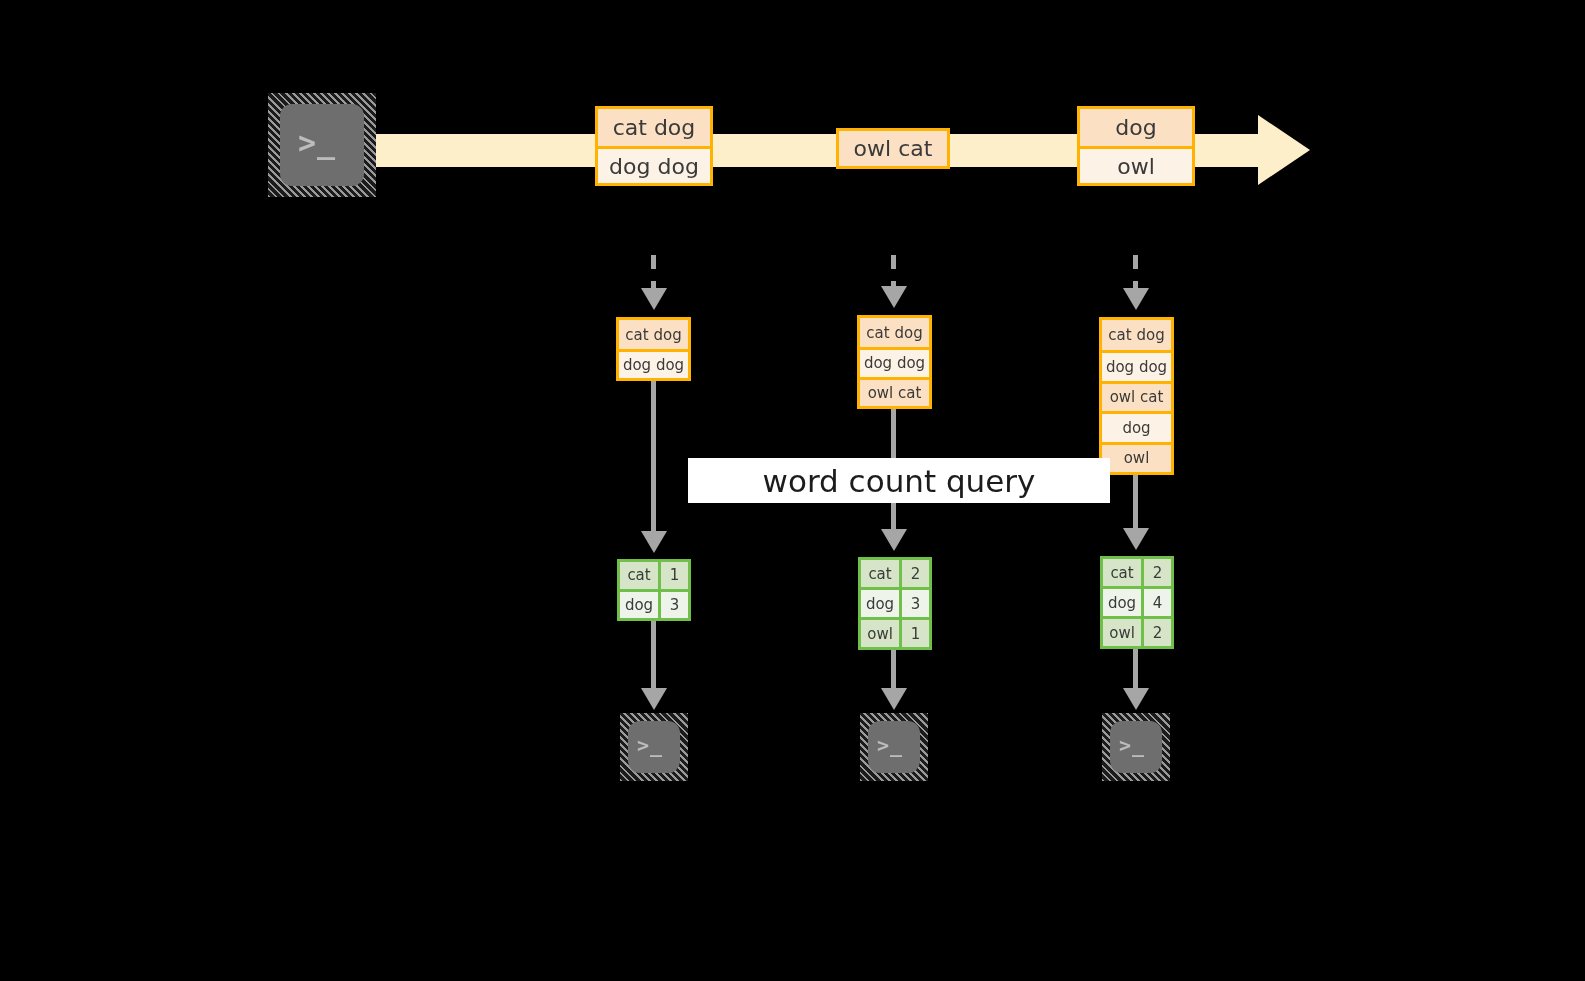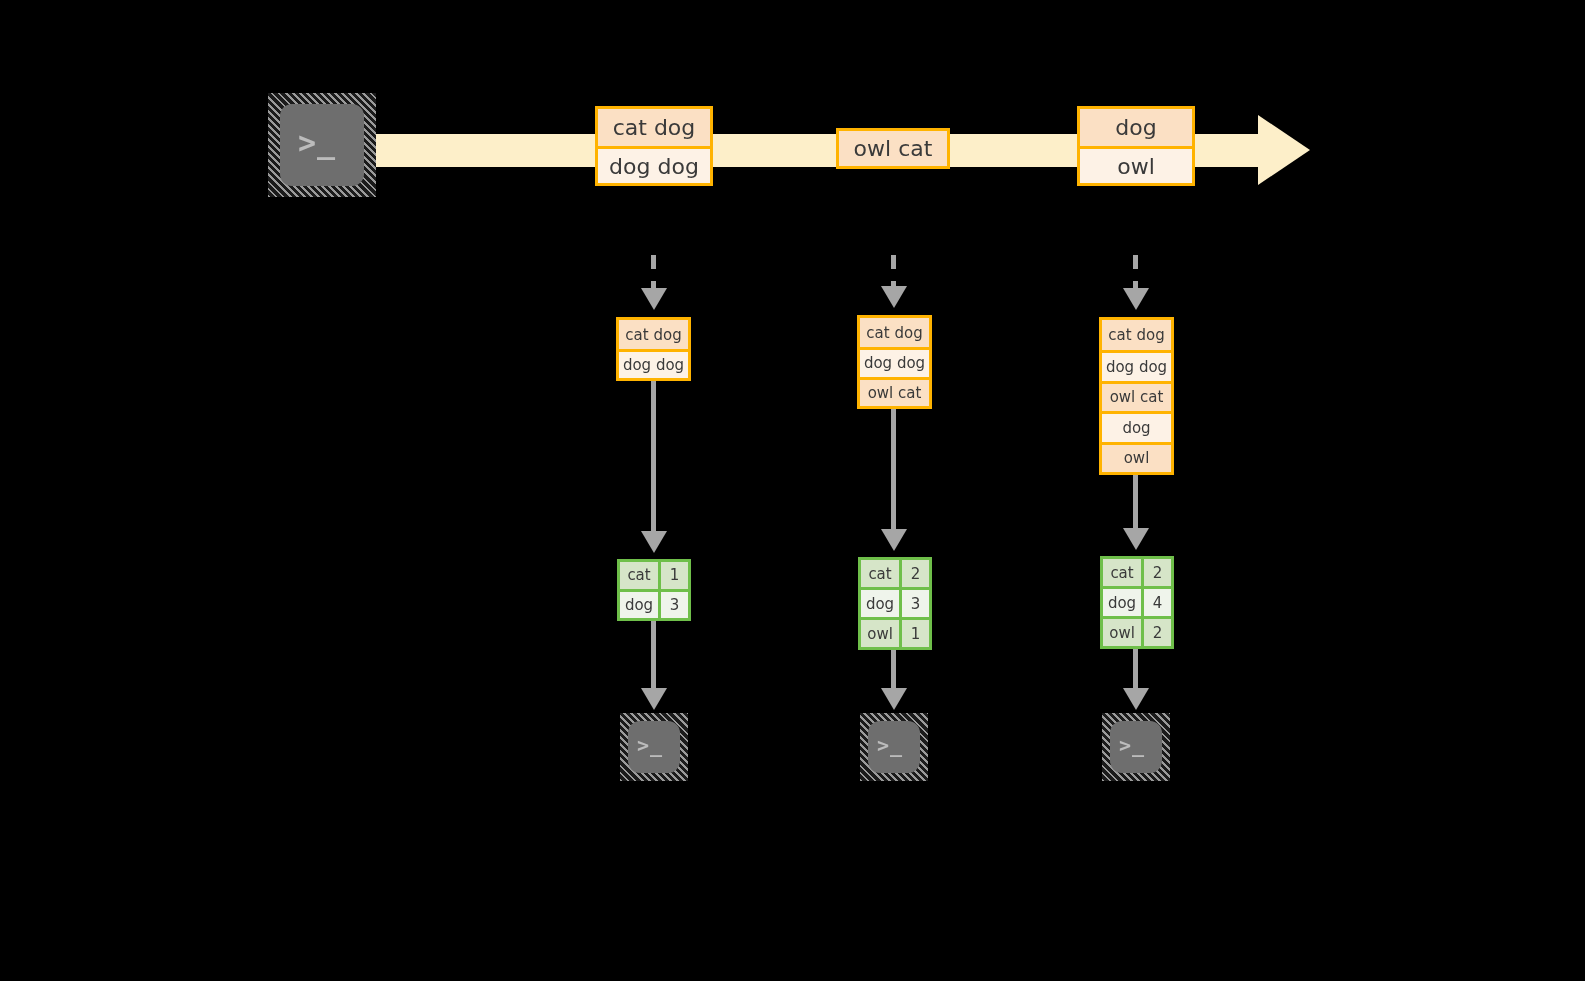--- a/index.html
+++ b/index.html
@@ -174,14 +174,15 @@
   </div>
 
   <div class="vline" style="left:1133px;top:649px;height:52px;"></div>
   <div class="vhead" style="left:1123px;top:688px;"></div>
 
   <div class="term" style="left:1102px;top:713px;width:68px;height:68px;">
     <div class="inner" style="left:8px;top:8px;right:8px;bottom:8px;"></div>
     <div class="glyph" style="left:17px;top:22px;font-size:20px;">&gt;_</div>
   </div>
 
+  <div class="band" style="left:688px;top:458px;width:422px;height:45px;font-size:31px;">word count query</div>
 
 </div>
 
 </body></html>

